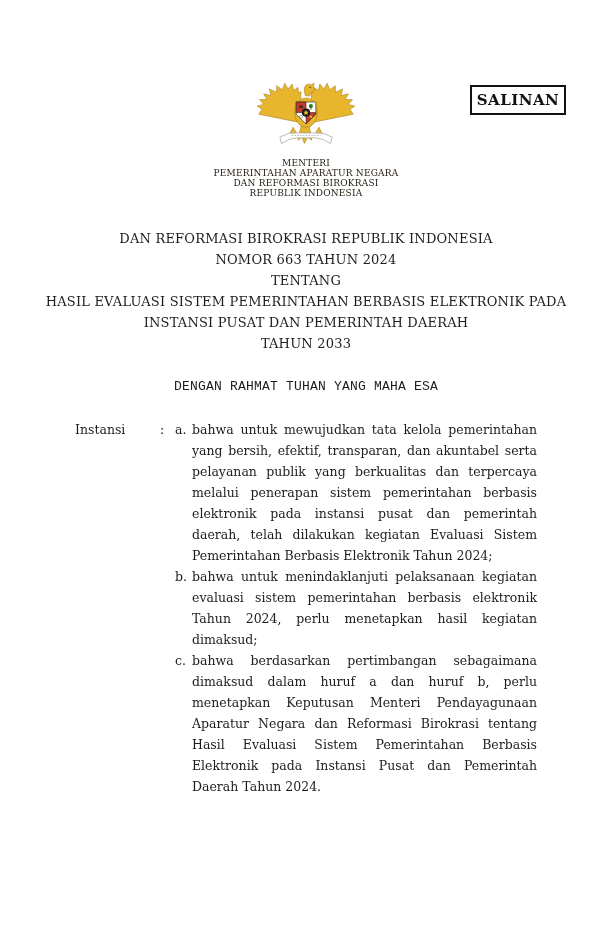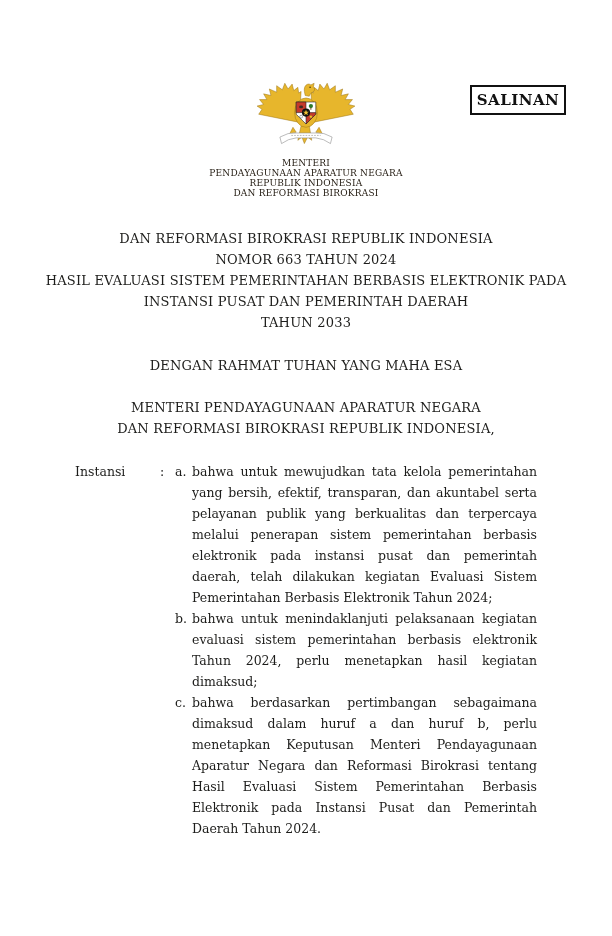--- a/index.html
+++ b/index.html
@@ -47,20 +47,21 @@
     line-height: 21px;
     letter-spacing: 0.2px;
     padding: 0 30px;
   }
   .invocation {
     margin-top: 22px;
     text-align: center;
     font-size: 13px;
     line-height: 21px;
     letter-spacing: 0.2px;
+    font-family: Liberation Mono, monospace;
   }
   .issuer-block {
     margin-top: 21px;
     text-align: center;
     font-size: 13px;
     line-height: 21px;
     letter-spacing: 0.2px;
   }
   .considerations {
     margin-top: 22px;
@@ -121,40 +122,37 @@
 
       <circle cx="60" cy="45" r="1.8" fill="none" stroke="#777" stroke-width="0.8"></circle>
 
       <circle cx="72" cy="45" r="1.6" fill="#f2c433" stroke="#9a7414" stroke-width="0.4"></circle>
 
       <circle cx="66" cy="40" r="5" fill="#111"></circle>
       <polygon points="66,36.6 67,39 69.6,39 67.5,40.6 68.3,43.2 66,41.6 63.7,43.2 64.5,40.6 62.4,39 65,39" fill="#f2c433"></polygon>
     </svg>
     <div class="letterhead-lines">
       <div>MENTERI</div>
-      <div>PENDAYAGUNAAN APARATUR NEGARA</div>
+      <div>PEMERINTAHAN APARATUR NEGARA</div>
+      <div>DAN REFORMASI BIROKRASI</div>
       <div>REPUBLIK INDONESIA</div>
-      <div>DAN REFORMASI BIROKRASI</div>
     </div>
   </div>
 
   <div class="title-block">
     <div>DAN REFORMASI BIROKRASI REPUBLIK INDONESIA</div>
     <div>NOMOR 663 TAHUN 2024</div>
+    <div>TENTANG</div>
     <div>HASIL EVALUASI SISTEM PEMERINTAHAN BERBASIS ELEKTRONIK PADA</div>
     <div>INSTANSI PUSAT DAN PEMERINTAH DAERAH</div>
     <div>TAHUN 2033</div>
   </div>
 
   <div class="invocation">DENGAN RAHMAT TUHAN YANG MAHA ESA</div>
 
-  <div class="issuer-block">
-    <div>MENTERI PENDAYAGUNAAN APARATUR NEGARA</div>
-    <div>DAN REFORMASI BIROKRASI REPUBLIK INDONESIA,</div>
-  </div>
 
   <div class="considerations">
     <div class="consider-label">Instansi</div>
     <div class="consider-colon">:</div>
     <div class="consider-items">
       <div class="consider-item">
         <div class="consider-marker">a.</div>
         <div class="consider-text">bahwa untuk mewujudkan tata kelola pemerintahan yang bersih, efektif, transparan, dan akuntabel serta pelayanan publik yang berkualitas dan terpercaya melalui penerapan sistem pemerintahan berbasis elektronik pada instansi pusat dan pemerintah daerah, telah dilakukan kegiatan Evaluasi Sistem Pemerintahan Berbasis Elektronik Tahun 2024;</div>
       </div>
       <div class="consider-item">

